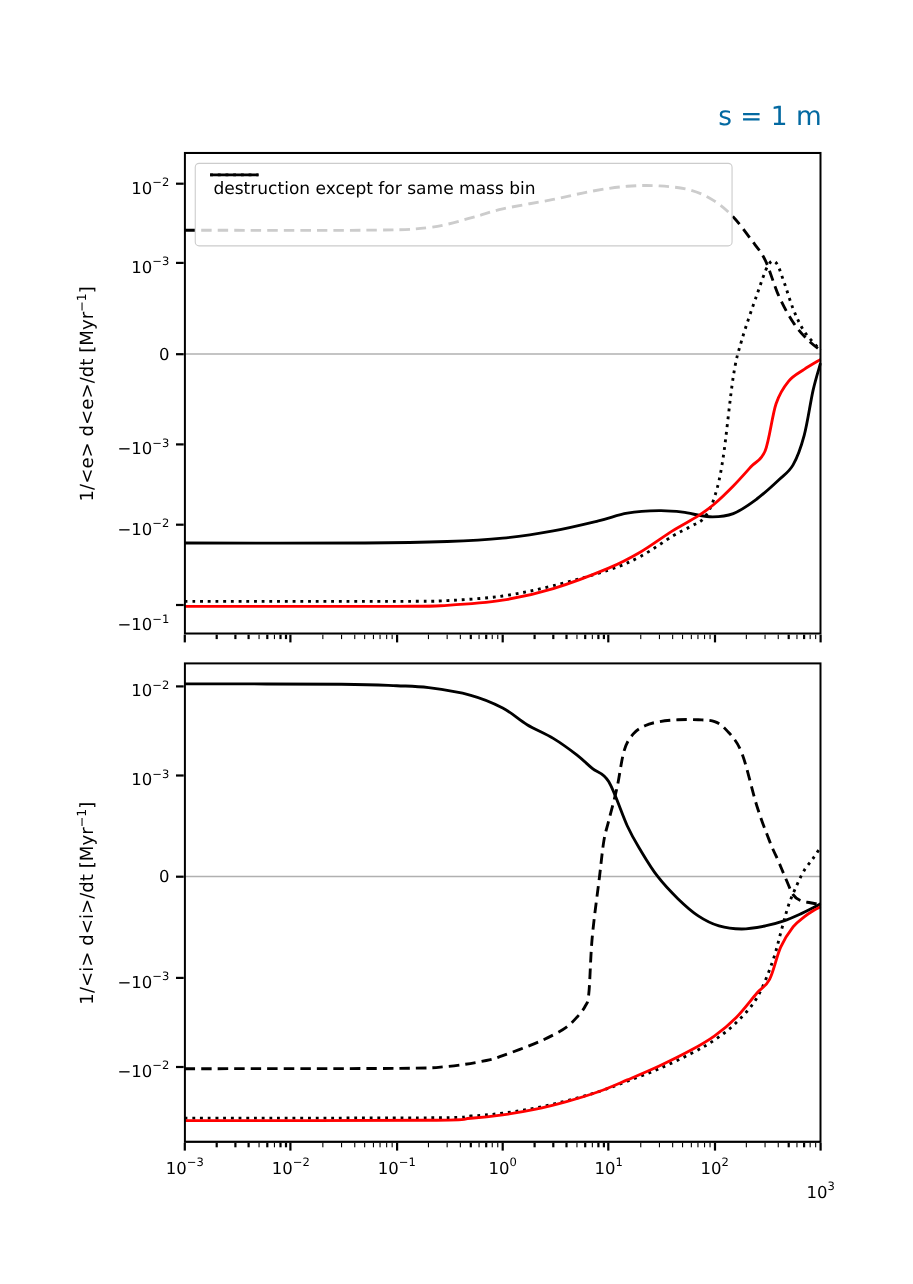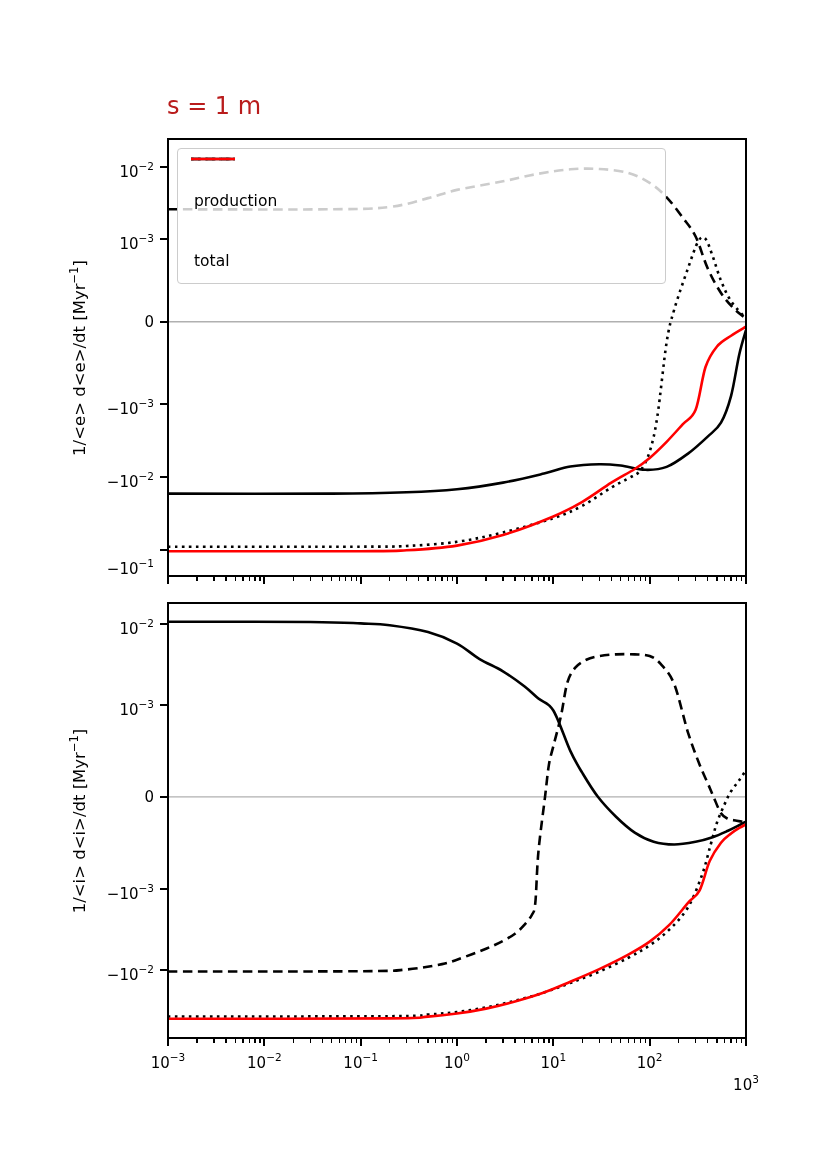--- a/index.html
+++ b/index.html
@@ -3,21 +3,21 @@
 <meta charset="utf-8">
 <style>
   html,body { margin:0; padding:0; background:#ffffff; }
   .page {
     position:relative; width:830px; height:1167px; background:#ffffff;
     font-family:"DejaVu Sans","Liberation Sans",sans-serif; color:#000;
     overflow:hidden;
   }
   .fig-title {
     position:absolute; left:167px; top:92px; width:580px;
-    text-align:left; font-size:24px; color:#b91c1c;
+    text-align:right; font-size:24px; color:#0369a1;
   }
   .panel { position:absolute; left:167px; width:580px; }
   .panel svg { position:absolute; left:0; top:0; display:block; }
   .legend-box {
     position:absolute; left:10px; top:10px; width:489px;
     background:rgba(255,255,255,0.8); border:1px solid #cccccc;
     border-radius:4px; padding:7px 0 7px 0; box-sizing:border-box;
   }
   .legend-row { display:flex; align-items:center; height:30px; }
   .legend-sample { margin-left:12px; width:46px; height:20px; flex:0 0 auto; }
@@ -48,37 +48,26 @@
         <path d="M1,71.27878059107417C28.28,71.28 127.72,71.67 164.67,71.28C201.61,70.89 206.61,70.79 222.67,68.94C238.72,67.08 249.78,62.96 261.00,60.12C272.22,57.28 277.51,54.70 290.00,51.89C302.49,49.09 322.39,45.99 335.96,43.29C349.53,40.60 360.19,37.73 371.41,35.74C382.63,33.74 393.15,32.11 403.30,31.32C413.44,30.53 422.63,30.37 432.30,30.98C441.96,31.58 452.90,32.65 461.30,34.96C469.69,37.27 476.28,40.78 482.67,44.84C489.06,48.89 494.13,53.49 499.63,59.28C505.13,65.07 510.82,73.04 515.65,79.57C520.49,86.11 524.46,90.03 528.63,98.48C532.80,106.93 536.44,120.87 540.67,130.29C544.89,139.70 549.61,148.25 553.99,154.97C558.37,161.69 562.80,166.35 566.96,170.60C571.13,174.85 576.99,178.83 579.00,180.48" fill="none" stroke="#000000" stroke-width="2.6" stroke-dasharray="9.5 5.5"></path>
         <path d="M1,408.6804794889806C33.11,408.68 153.90,408.80 193.67,408.68C233.44,408.56 223.57,408.79 239.63,407.98C255.68,407.17 273.94,406.06 290.00,403.81C306.06,401.55 319.91,398.37 335.96,394.44C352.02,390.51 373.11,384.66 386.33,380.22C399.56,375.79 405.67,372.95 415.33,367.83C425.00,362.70 436.67,354.06 444.33,349.49C451.99,344.92 456.46,343.21 461.30,340.40C466.13,337.58 469.77,337.04 473.33,332.58C476.89,328.11 479.84,322.56 482.67,313.60C485.49,304.65 487.47,297.08 490.29,278.86C493.12,260.65 496.80,222.24 499.63,204.34C502.46,186.43 503.70,183.77 507.26,171.43C510.82,159.09 516.99,141.67 521.00,130.29C525.01,118.91 528.41,108.04 531.33,103.14C534.25,98.23 536.14,98.40 538.52,100.87C540.90,103.33 543.01,110.99 545.59,117.95C548.17,124.91 550.91,135.09 553.99,142.63C557.07,150.17 559.91,156.89 564.08,163.20C568.25,169.51 576.51,177.60 579.00,180.48" fill="none" stroke="#000000" stroke-width="2.6" stroke-dasharray="2.6 4.4"></path>
         <path d="M1,413.2054563168894C33.11,413.21 153.90,413.36 193.67,413.21C233.44,413.05 223.57,413.22 239.63,412.29C255.68,411.36 273.94,410.16 290.00,407.62C306.06,405.08 319.91,401.91 335.96,397.05C352.02,392.19 373.11,384.01 386.33,378.47C399.56,372.92 405.67,369.43 415.33,363.78C425.00,358.14 435.60,350.08 444.33,344.62C453.07,339.15 461.36,335.11 467.74,331.00C474.13,326.88 477.35,324.48 482.67,319.95C487.98,315.42 494.13,309.40 499.63,303.80C505.13,298.19 510.82,291.67 515.65,286.34C520.49,281.01 524.82,281.36 528.63,271.81C532.44,262.25 534.96,239.58 538.52,229.02C542.08,218.46 545.74,213.66 550.00,208.45C554.26,203.24 559.24,201.05 564.08,197.75C568.91,194.46 576.51,190.21 579.00,188.70" fill="none" stroke="#ff0000" stroke-width="2.6"></path>
         <rect x="1" y="1" width="578" height="437" fill="none" stroke="#000000" stroke-width="2"></rect>
       </svg>
       <div class="legend-box" style="border-color: rgb(204, 204, 204);">
         <div class="legend-row">
           <svg width="46" height="20" class="legend-sample">
             <line x1="1" x2="45" y1="10" y2="10" stroke="#000000" stroke-width="2.6"></line>
           </svg>
-        </div>
-        <div class="legend-row">
-          <svg width="46" height="20" class="legend-sample">
-            <line x1="1" x2="45" y1="10" y2="10" stroke="#000000" stroke-width="2.6" stroke-dasharray="9.5 5.5"></line>
-          </svg>
-          <span class="legend-label">production</span>
+          <span class="legend-label">destruction except for same mass bin</span>
         </div>
         <div class="legend-row">
           <svg width="46" height="20" class="legend-sample">
             <line x1="1" x2="45" y1="10" y2="10" stroke="#000000" stroke-width="2.6" stroke-dasharray="2.6 4.4"></line>
           </svg>
-        </div>
-        <div class="legend-row">
-          <svg width="46" height="20" class="legend-sample">
-            <line x1="1" x2="45" y1="10" y2="10" stroke="#ff0000" stroke-width="2.6"></line>
-          </svg>
-          <span class="legend-label">total</span>
         </div>
       </div>
     </div>
   <div class="panel" id="panel-bottom" style="left: 167px; top: 602px; width: 580px; height: 437px;">
       <svg width="580" height="437">
         <line x1="1" x2="579" y1="194.79342085282673" y2="194.79342085282673" stroke="#b0b0b0" stroke-width="1.3"></line>
         <path d="M1,19.68382825064661C24.72,19.74 111.18,19.73 143.30,20.02C175.41,20.30 180.44,20.86 193.67,21.39C206.89,21.92 211.44,21.74 222.67,23.18C233.89,24.62 249.78,26.99 261.00,30.06C272.22,33.12 281.47,37.11 290.00,41.57C298.53,46.03 304.54,52.21 312.20,56.82C319.86,61.44 328.44,64.70 335.96,69.27C343.49,73.84 351.43,79.72 357.33,84.26C363.24,88.81 366.58,92.51 371.41,96.55C376.24,100.59 381.02,99.77 386.33,108.49C391.65,117.22 398.46,138.48 403.30,148.89C408.13,159.29 410.74,163.27 415.33,170.92C419.93,178.57 425.22,187.45 430.88,194.79C436.53,202.14 443.12,209.02 449.26,214.99C455.40,220.96 461.51,226.47 467.74,230.60C473.98,234.73 480.07,237.79 486.65,239.78C493.24,241.77 500.26,242.53 507.26,242.53C514.25,242.53 522.24,241.00 528.63,239.78C535.02,238.56 540.20,237.02 545.59,235.19C550.98,233.35 556.54,230.75 560.98,228.76C565.41,226.77 569.20,224.78 572.20,223.25C575.20,221.72 577.87,220.19 579.00,219.58" fill="none" stroke="#000000" stroke-width="2.6"></path>
         <path d="M1,369.5685596584881C33.11,369.51 153.90,369.58 193.67,369.23C233.44,368.88 226.06,368.68 239.63,367.49C253.20,366.31 266.68,363.75 275.08,362.11C283.47,360.48 282.68,360.26 290.00,357.70C297.32,355.14 311.34,349.89 319.00,346.75C326.66,343.62 331.13,341.37 335.96,338.88C340.80,336.39 344.44,334.46 348.00,331.80C351.56,329.14 354.51,326.10 357.33,322.93C360.16,319.76 363.13,316.45 364.96,312.78C366.79,309.11 367.24,311.39 368.31,300.91C369.39,290.42 369.79,267.56 371.41,249.88C373.03,232.19 376.28,209.33 378.03,194.79C379.78,180.26 380.54,171.08 381.93,162.66C383.31,154.24 384.33,152.41 386.33,144.30C388.34,136.19 391.61,124.66 393.96,114.00C396.31,103.34 397.98,88.44 400.41,80.34C402.84,72.24 405.38,69.18 408.53,65.42C411.68,61.66 415.36,59.68 419.32,57.79C423.28,55.90 427.31,54.98 432.30,54.07C437.29,53.16 443.35,52.64 449.26,52.35C455.17,52.06 462.18,52.06 467.74,52.35C473.31,52.64 478.35,52.47 482.67,54.07C486.98,55.67 489.54,57.25 493.64,61.94C497.74,66.64 502.70,70.82 507.26,82.25C511.82,93.68 516.78,117.13 521.00,130.53C525.23,143.93 529.34,154.24 532.62,162.66C535.89,171.08 538.35,175.67 540.67,181.02C542.98,186.38 544.29,189.74 546.51,194.79C548.73,199.84 551.58,207.65 553.99,211.32C556.40,214.99 558.36,215.60 560.98,216.83C563.59,218.05 566.66,218.05 569.66,218.66C572.67,219.28 577.44,220.19 579.00,220.50" fill="none" stroke="#000000" stroke-width="2.6" stroke-dasharray="9.5 5.5"></path>
         <path d="M1,414.4846587909696C37.94,414.44 179.33,414.52 222.67,414.20C266.00,413.88 249.78,413.26 261.00,412.55C272.22,411.85 280.33,411.16 290.00,409.97C299.67,408.78 309.33,407.29 319.00,405.41C328.67,403.54 338.33,401.22 348.00,398.74C357.66,396.25 367.78,393.46 377.00,390.49C386.21,387.53 394.08,384.45 403.30,380.96C412.51,377.47 422.63,373.77 432.30,369.57C441.96,365.37 452.90,360.13 461.30,355.76C469.69,351.40 475.83,348.08 482.67,343.39C489.51,338.70 495.94,333.99 502.33,327.64C508.72,321.30 515.54,314.46 521.00,305.32C526.46,296.19 531.30,283.30 535.08,272.83C538.86,262.36 541.20,251.26 543.69,242.53C546.18,233.81 547.68,227.23 550.00,220.50C552.32,213.77 555.28,207.34 557.63,202.14C559.97,196.94 561.65,193.26 564.08,189.28C566.51,185.31 569.71,181.79 572.20,178.27C574.69,174.75 577.87,169.85 579.00,168.17" fill="none" stroke="#000000" stroke-width="2.6" stroke-dasharray="2.6 4.4"></path>
         <path d="M1,416.7618754263889C37.94,416.70 179.33,416.77 222.67,416.41C266.00,416.04 249.78,415.39 261.00,414.58C272.22,413.77 280.33,412.87 290.00,411.54C299.67,410.21 309.33,408.62 319.00,406.61C328.67,404.60 338.33,402.15 348.00,399.47C357.66,396.78 367.78,393.79 377.00,390.49C386.21,387.20 394.08,383.61 403.30,379.72C412.51,375.83 422.63,371.65 432.30,367.13C441.96,362.62 452.90,357.22 461.30,352.65C469.69,348.07 475.83,344.62 482.67,339.67C489.51,334.72 495.94,329.39 502.33,322.93C508.72,316.47 515.95,306.68 521.00,300.91C526.05,295.14 529.00,295.30 532.62,288.32C536.23,281.35 539.14,267.00 542.71,259.06C546.27,251.12 550.43,245.29 553.99,240.70C557.55,236.11 561.04,233.96 564.08,231.52C567.11,229.07 569.71,227.54 572.20,226.01C574.69,224.48 577.87,222.95 579.00,222.34" fill="none" stroke="#ff0000" stroke-width="2.6"></path>

